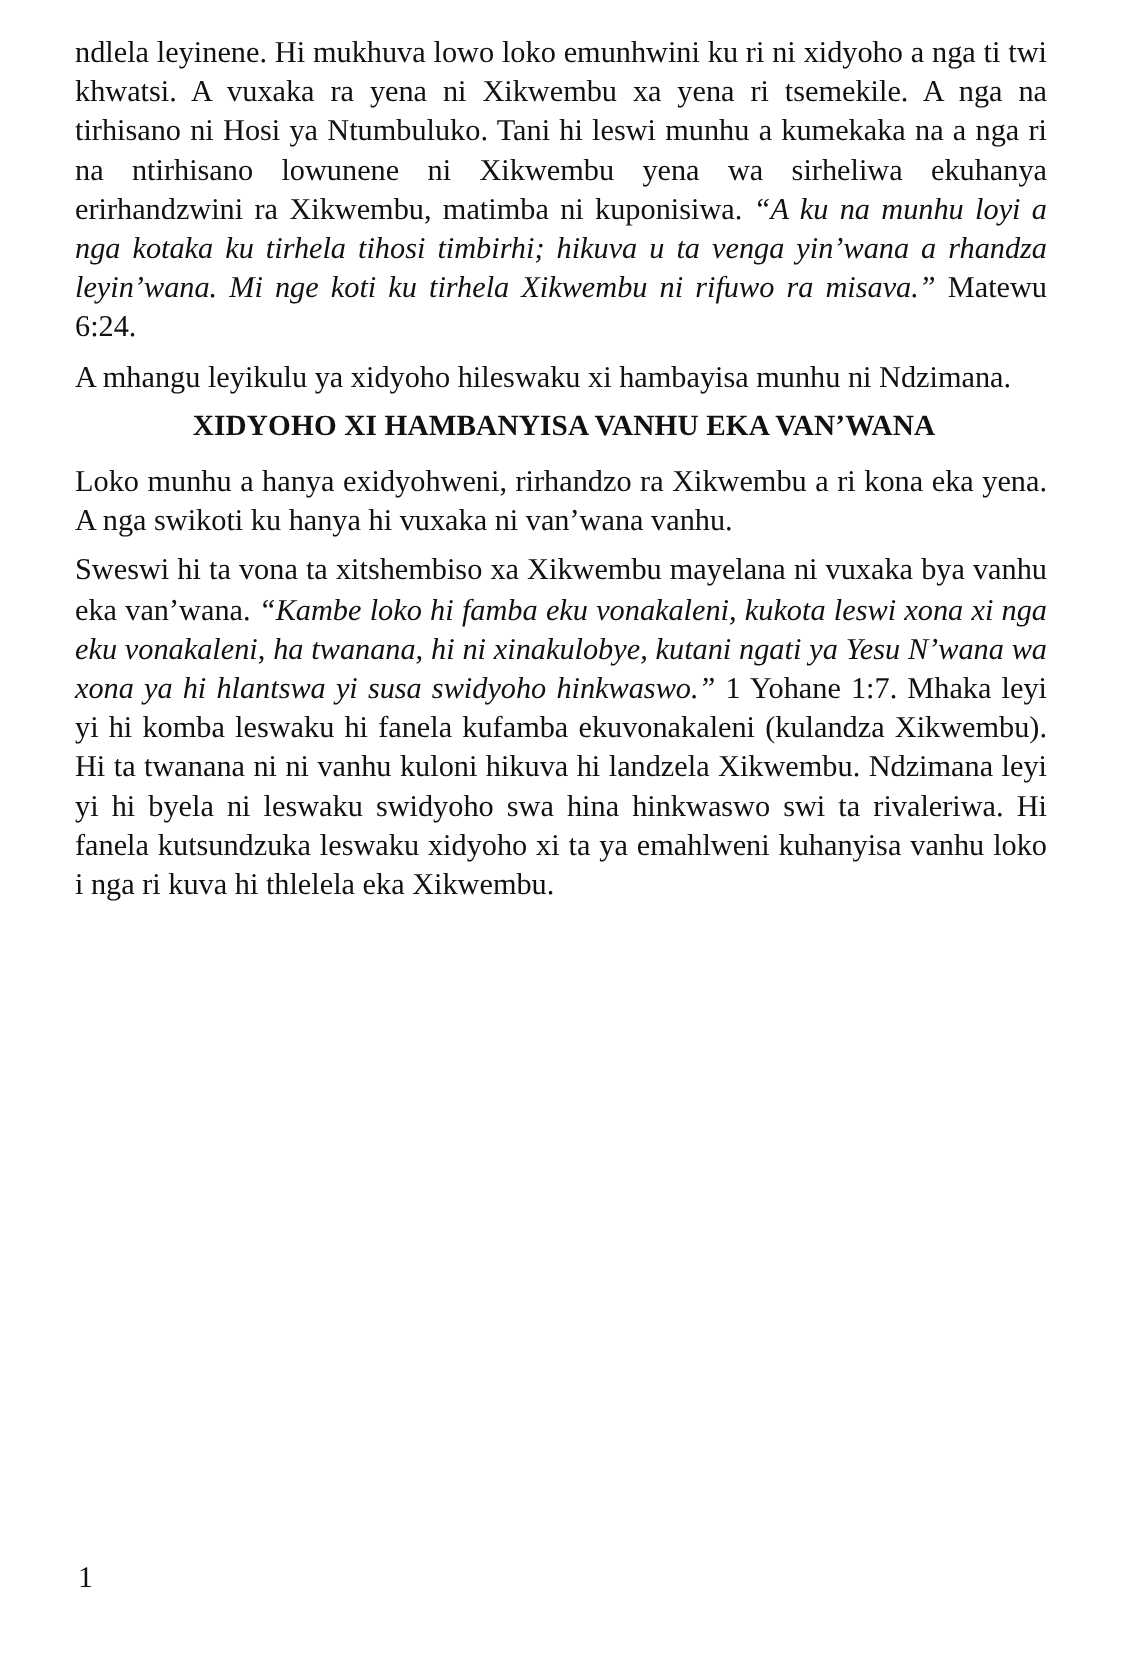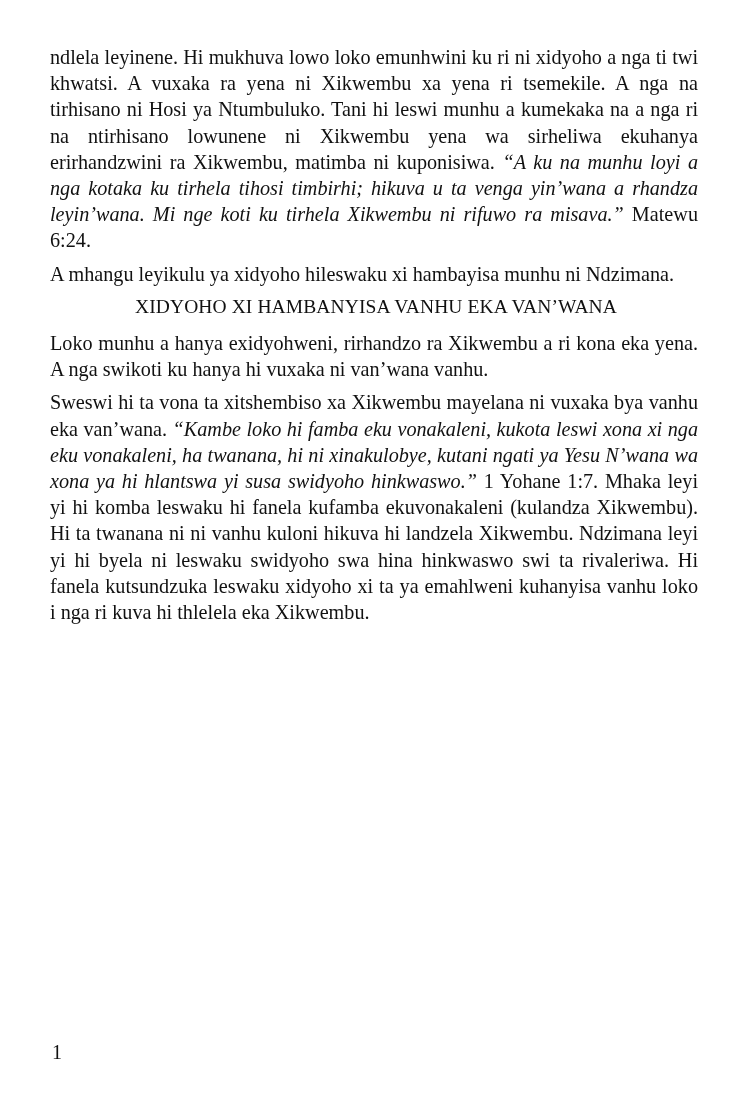--- a/index.html
+++ b/index.html
@@ -2,26 +2,26 @@
 <html><head>
 <meta charset="utf-8">
 <style>
   html, body { margin: 0; padding: 0; background: #ffffff; }
   body {
     width: 749px; height: 1105px; position: relative; overflow: hidden;
     font-family: "Liberation Serif", "DejaVu Serif", serif;
     color: #111111;
   }
   .page-content {
-    position: absolute; left: 50px; top: 44px; width: 648px;
+    position: absolute; left: 50px; top: 22px; width: 648px;
     font-size: 20.2px; line-height: 26.2px;
   }
   .para { margin: 0 0 7px 0; text-align: justify; }
   .heading {
-    margin: 4px 0 10px 0; text-align: center; font-weight: normal;
+    margin: 4px 0 10px 0; text-align: center; font-weight: bold;
     font-size: 19.5px; letter-spacing: 0.1px; padding-left: 4px;
   }
   em { font-style: italic; }
   .page-number {
     position: absolute; left: 52px; top: 1040px;
     font-size: 20px; line-height: 24px;
   }
 </style>
 </head>
 <body>

